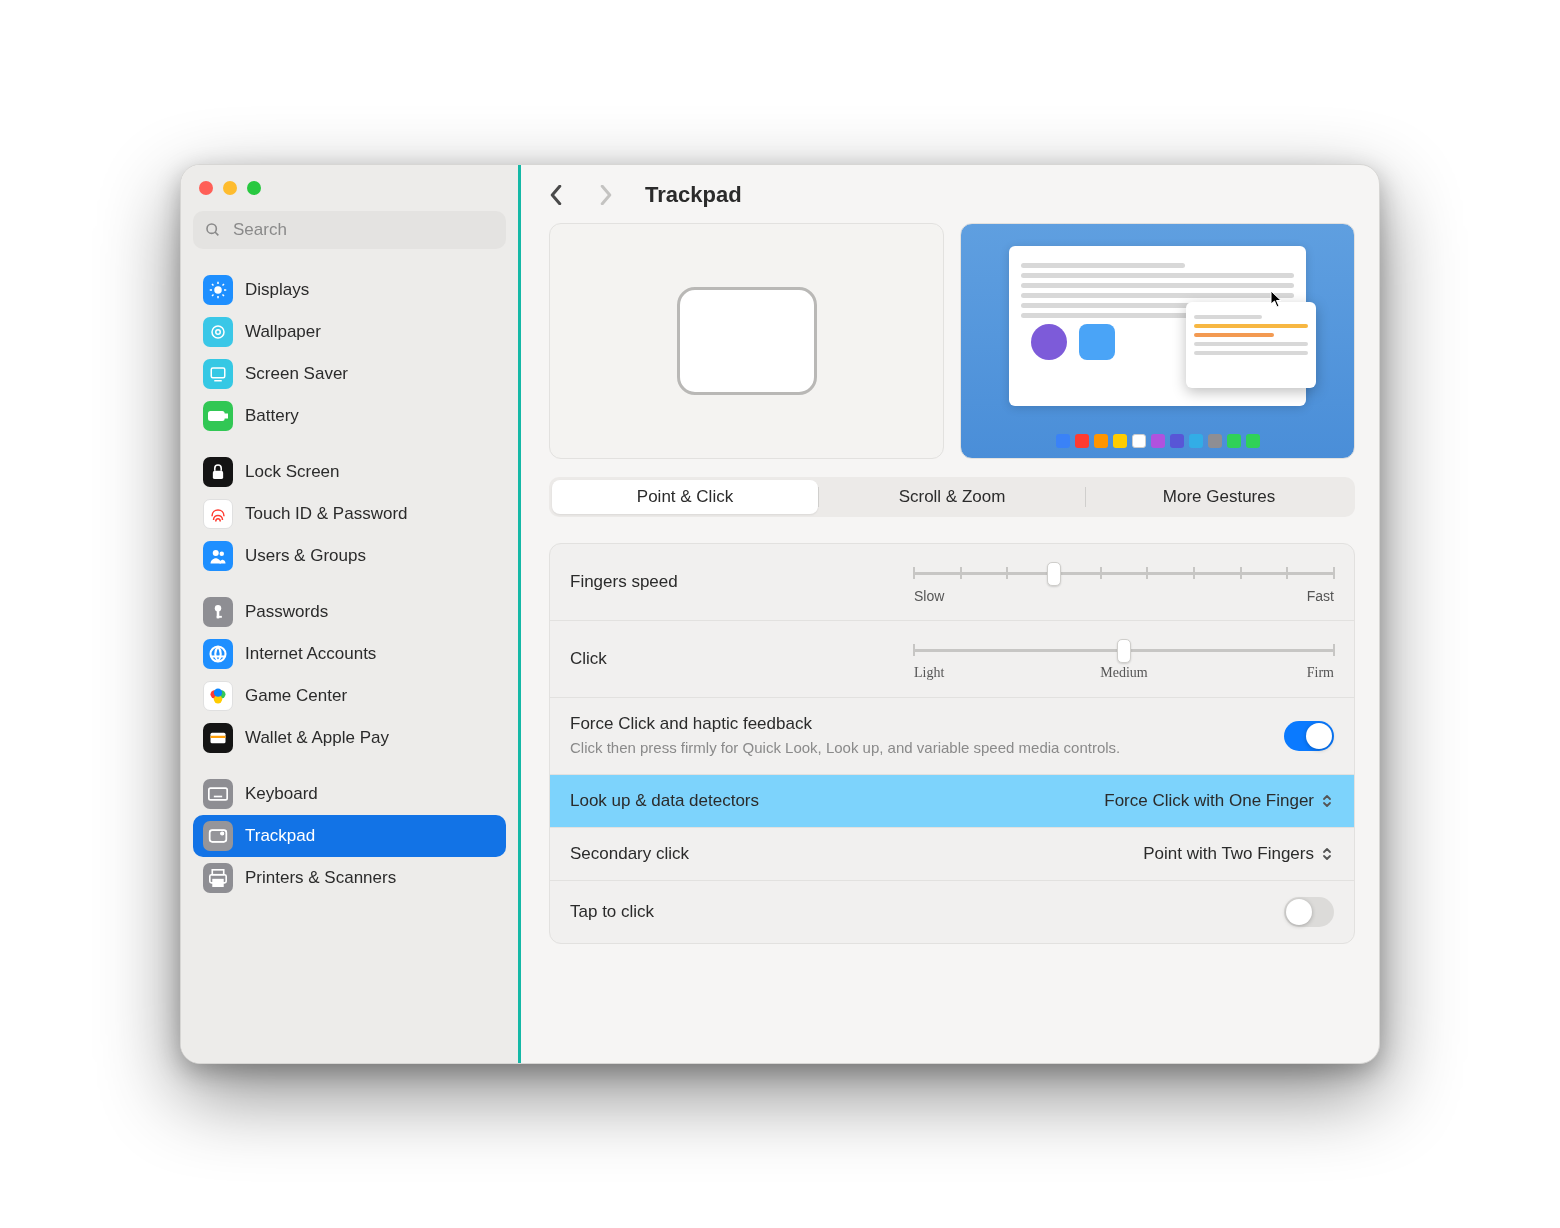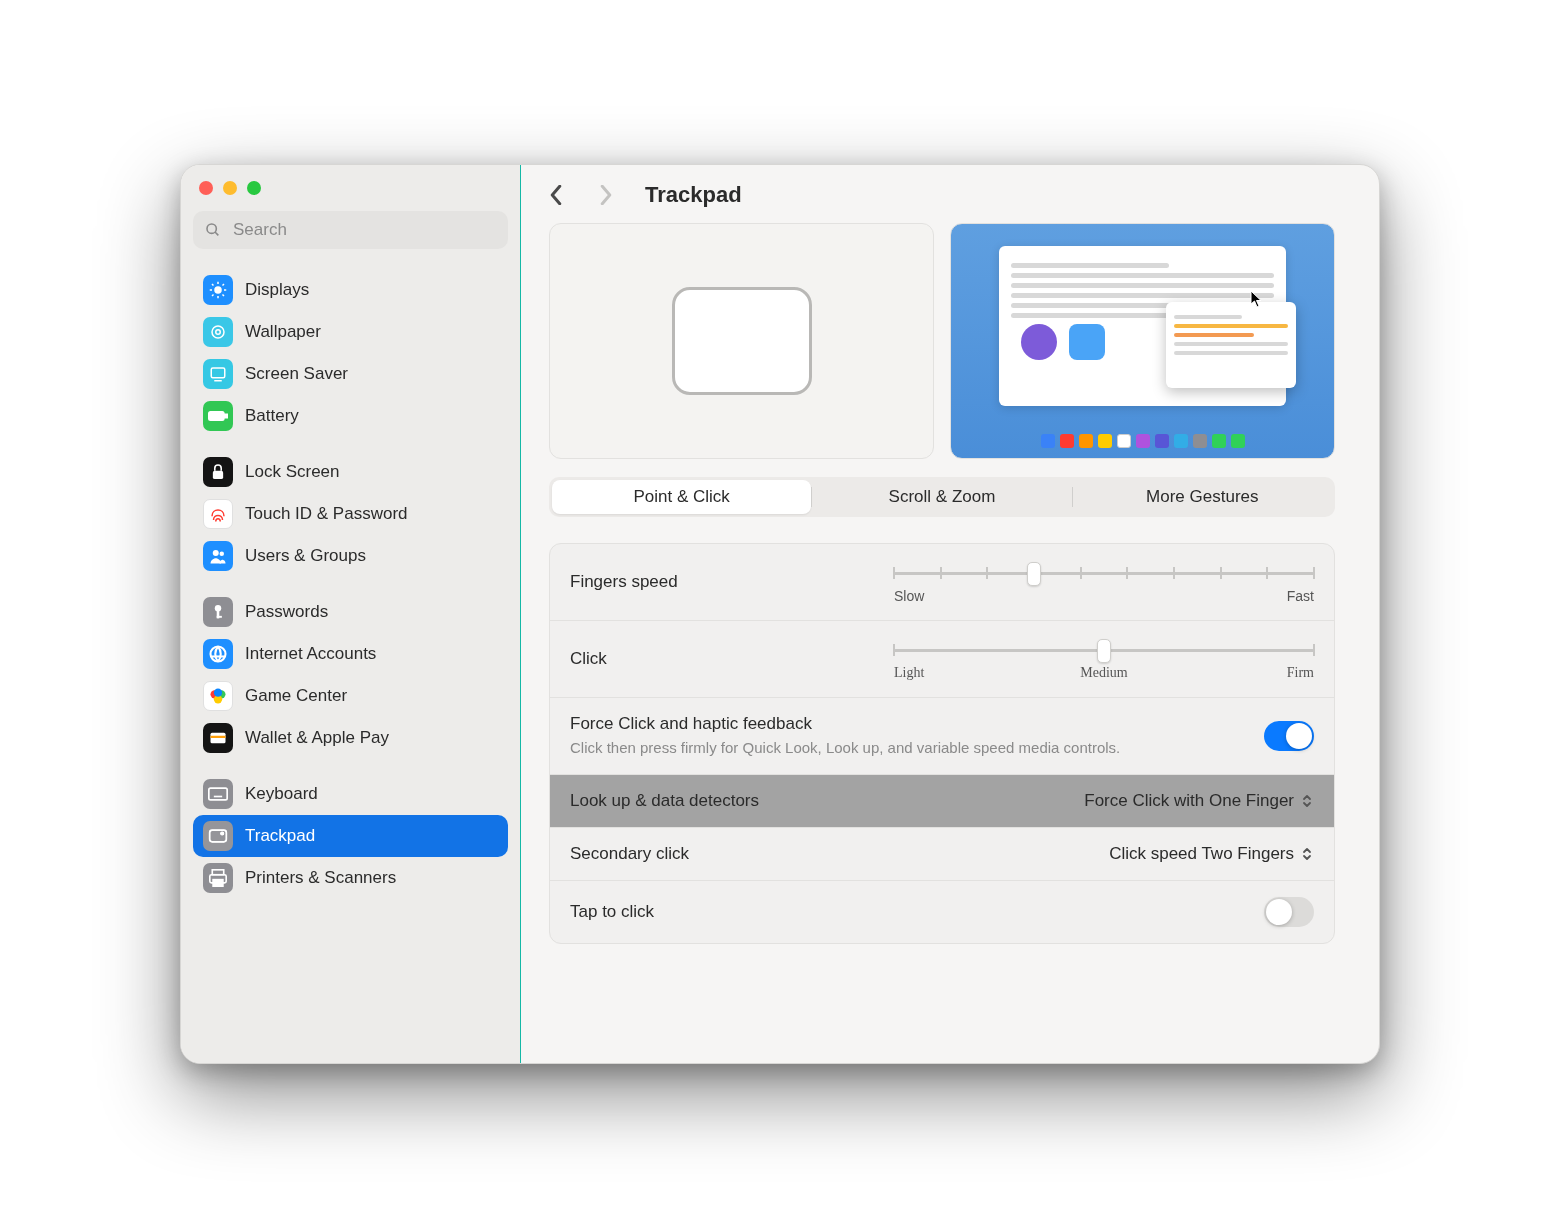--- a/index.html
+++ b/index.html
@@ -16,21 +16,21 @@
     --shadow:0 30px 80px rgba(0,0,0,.45), 0 8px 24px rgba(0,0,0,.25);
   }
   *{box-sizing:border-box;}
   html,body{margin:0;padding:0;font-family:-apple-system,"SF Pro Text","Helvetica Neue",Arial,sans-serif;color:var(--text);}
   body{background:#fff;width:1560px;height:1228px;display:flex;align-items:center;justify-content:center;}
   .window{
     width:1200px;height:900px;border-radius:20px;overflow:hidden;background:var(--main-bg);
     box-shadow:var(--shadow);display:flex;border:1px solid #d7d6d4;
   }
   
-  .sidebar{width:340px;flex:0 0 340px;background:var(--sidebar-bg);border-right:1px solid #14b8a6;display:flex;flex-direction:column;}
+  .sidebar{width:340px;flex:0 0 340px;background:var(--sidebar-bg);border-right:3px solid #14b8a6;display:flex;flex-direction:column;}
   .traffic{display:flex;gap:10px;padding:16px 18px 8px 18px;}
   .dot{width:14px;height:14px;border-radius:50%;}
   .dot.red{background:#ff5f57;}
   .dot.yellow{background:#febc2e;}
   .dot.green{background:#28c840;}
   .search-wrap{padding:8px 12px 4px 12px;}
   .search{
     display:flex;align-items:center;gap:10px;background:#e4e3e1;border-radius:10px;padding:8px 12px;
   }
   .search input{border:none;background:transparent;outline:none;font-size:17px;color:var(--text);flex:1;}
@@ -59,21 +59,21 @@
   .ic-keyboard{background:#8e8e93;}
   .ic-trackpad{background:#8e8e93;}
   .ic-printers{background:#8e8e93;}
 
   
   .main{flex:1;display:flex;flex-direction:column;overflow:hidden;}
   .header{display:flex;align-items:center;gap:16px;padding:14px 28px 10px 18px;}
   .nav-btn{width:34px;height:32px;display:flex;align-items:center;justify-content:center;border-radius:6px;color:#555;}
   .nav-btn.disabled{color:#c4c3c1;}
   .title{font-size:22px;font-weight:700;margin-left:6px;}
-  .content{flex:1;overflow:auto;padding:0 44px 0 28px;}
+  .content{flex:1;overflow:auto;padding:0 24px 0 28px;}
 
   .preview-row{display:flex;gap:16px;margin-top:2px;}
   .preview-box{
     flex:1;height:236px;border:1px solid var(--border);border-radius:12px;background:#f4f3f1;
     display:flex;align-items:center;justify-content:center;
   }
   .trackpad-shape{
     width:140px;height:108px;border:3px solid #b9b8b6;border-radius:18px;background:#fff;
   }
   .desktop-preview{
@@ -126,21 +126,21 @@
   .switch .dot2{position:absolute;top:2px;width:26px;height:26px;border-radius:50%;background:#fff;box-shadow:0 1px 4px rgba(0,0,0,.25);transition:.15s;}
   .switch.on{background:var(--switch-blue);}
   .switch.on .dot2{left:22px;}
   .switch.off{background:#dcdbd9;}
   .switch.off .dot2{left:2px;}
 
   
   .popup{display:flex;align-items:center;gap:6px;font-size:17px;}
   .popup .chev{display:flex;flex-direction:column;font-size:8px;line-height:7px;color:#555;padding:2px;}
 
-  .row.sub{background:#a3a3a3;}
+  .row.sub{background:#7dd3fc;}
 
   
   svg{display:block;}
 </style>
 </head>
 <body>
 
 <div class="window">
 
   <aside class="sidebar">
@@ -460,21 +460,21 @@
                   </svg>
               </span>
             </div>
           </div>
         </div>
 
         <div class="row row-flex">
           <div class="row-label">Secondary click</div>
           <div class="row-right">
             <div class="popup">
-              <span>Click speed Two Fingers</span>
+              <span>Point with Two Fingers</span>
               <span class="chev">
                 <svg width="10" height="14" viewBox="0 0 10 14" fill="none" stroke="#555" stroke-width="1.8" stroke-linecap="round" stroke-linejoin="round">
                     <polyline points="2,5 5,2 8,5"></polyline>
                     <polyline points="2,9 5,12 8,9"></polyline>
                   </svg>
               </span>
             </div>
           </div>
         </div>
 

